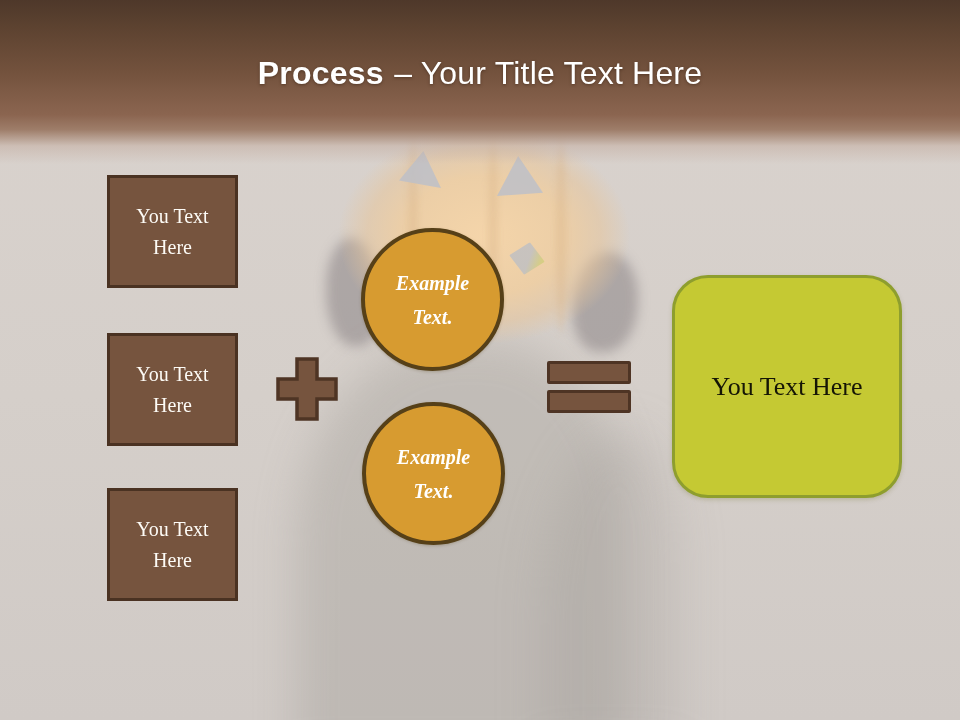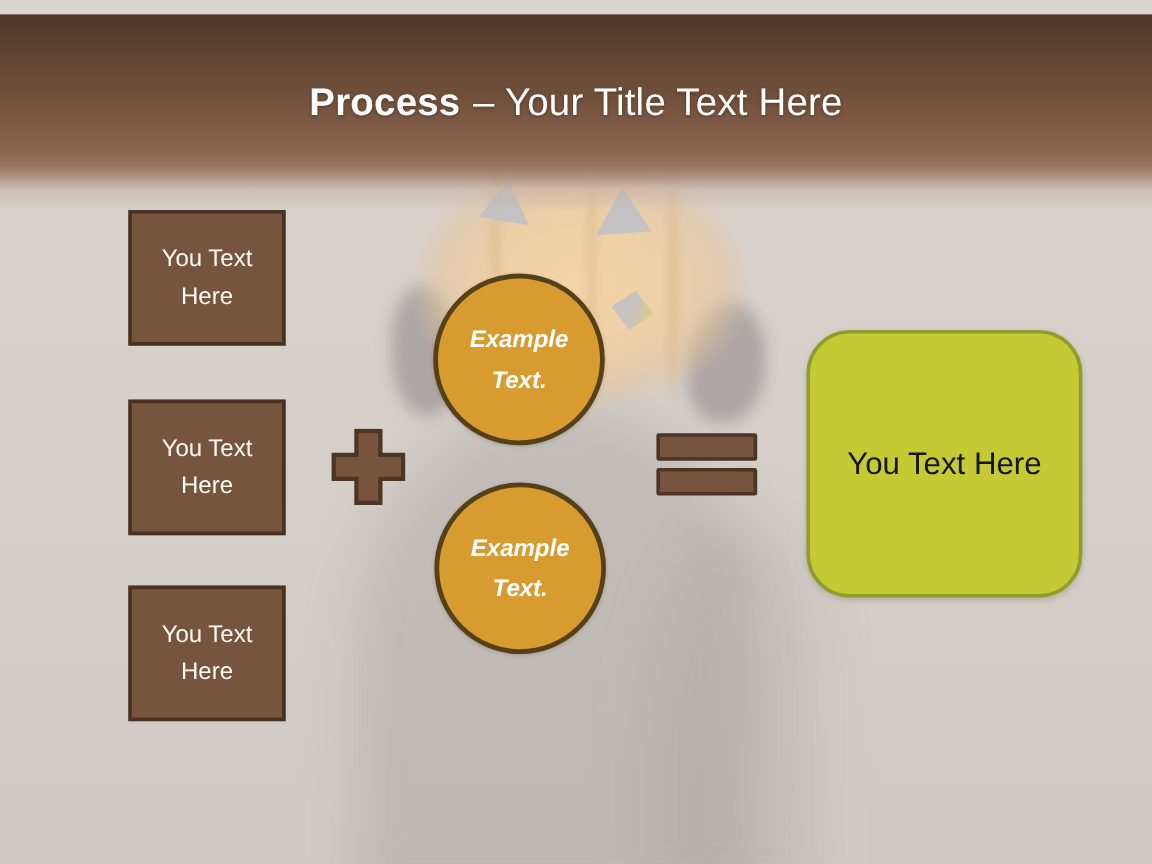--- a/index.html
+++ b/index.html
@@ -58,35 +58,35 @@
     filter:blur(20px);
   }
   .shoulder {
     position:absolute; left:540px; top:430px; width:140px; height:320px;
     background:rgba(150,145,140,0.22); border-radius:60% 40% 0 0;
     filter:blur(22px);
   }
 
   
   .header {
-    position:absolute; left:0; top:12px; width:960px; height:164px; z-index:3;
+    position:absolute; left:0; top:0; width:960px; height:164px; z-index:3;
     background:linear-gradient(180deg,
       #4e382a 0%, #5c4230 16%, #73523d 44%, #8b6550 70%,
       #9e7d69 79%, rgba(196,174,162,0.55) 89%, rgba(214,207,202,0) 100%);
     text-align:center;
   }
   .title {
     padding-top:55px; font-size:32px; color:#ffffff; letter-spacing:0.2px;
     text-shadow:0 1px 3px rgba(56,34,20,0.55);
   }
   .title .emph { font-weight:bold; }
   .title .rest { font-weight:normal; margin-left:0.33em; }
 
   
-  .content { position:absolute; inset:0; z-index:2; }
+  .content { position:absolute; inset:0; z-index:2;font-family:Liberation Serif, serif; }
 
   .brown-box {
     position:absolute; left:107px; width:131px; height:113px;
     background:#76543e; border:3px solid #4a3222;
     display:flex; align-items:center; justify-content:center; text-align:center;
     color:#fdfbf6; font-size:20px; line-height:1.55; padding:4px 10px;
   }
   .box-1 { top:175px; }
   .box-2 { top:333px; }
   .box-3 { top:488px; }

